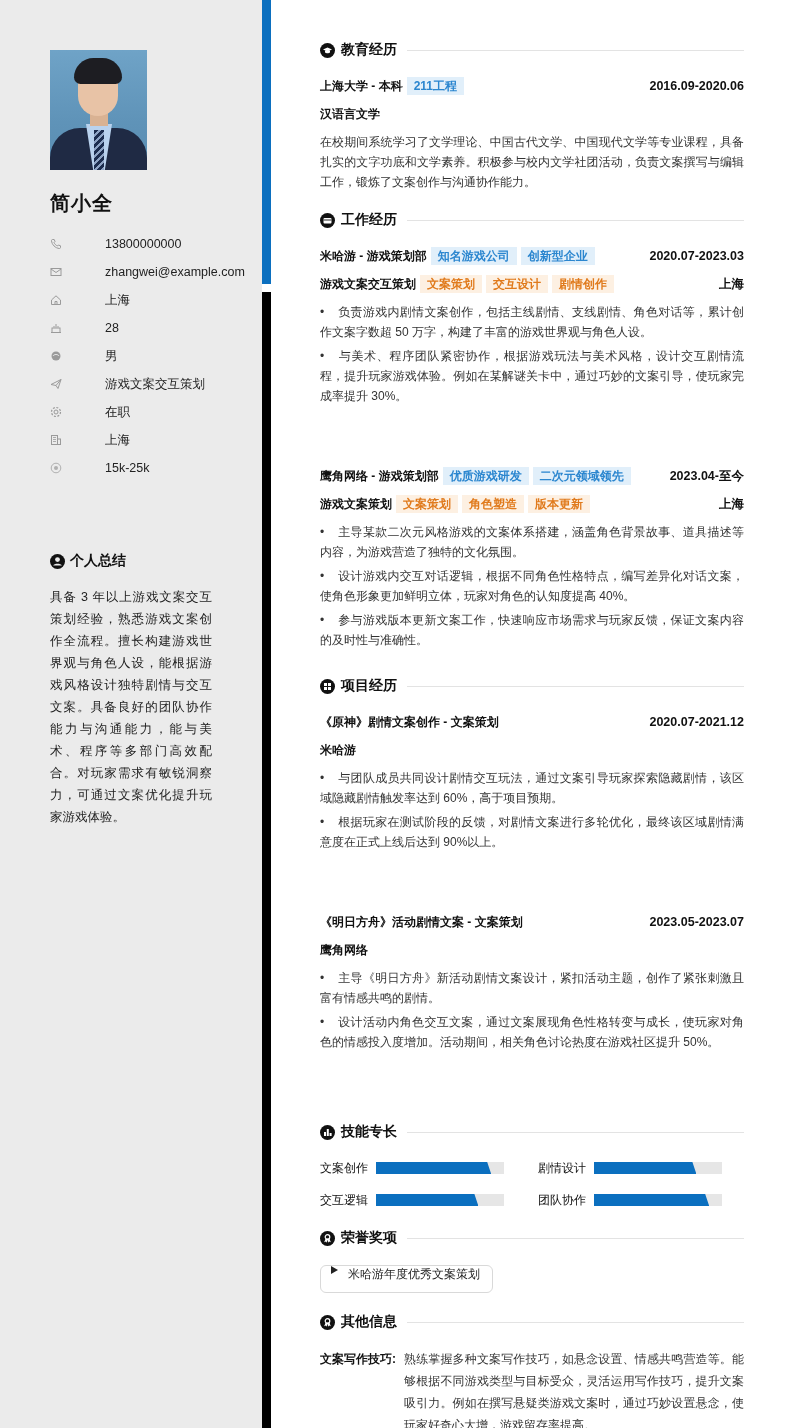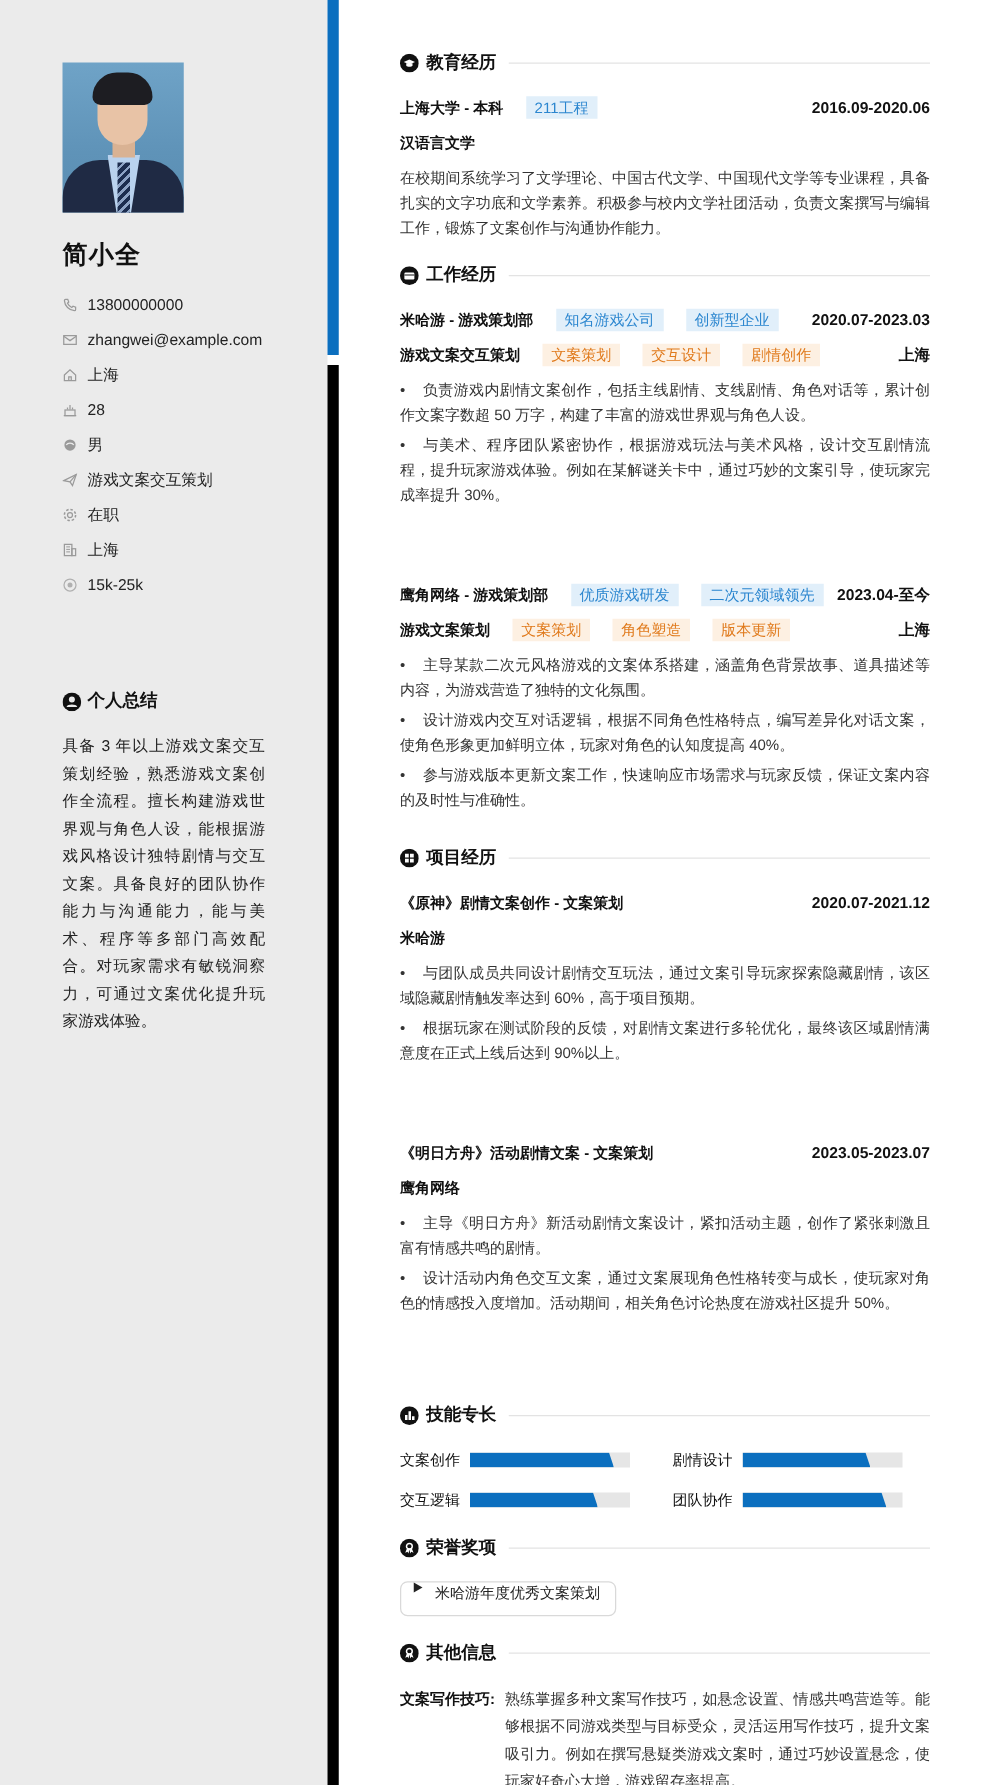--- a/index.html
+++ b/index.html
@@ -14,37 +14,37 @@
   .photo .head { position: absolute; left: 28px; top: 14px; width: 40px; height: 52px; border-radius: 20px 20px 22px 22px; background: #e8c3a6; }
   .photo .hair { position: absolute; left: 24px; top: 8px; width: 48px; height: 26px; border-radius: 24px 24px 8px 8px; background: #1d1d22; }
   .photo .neck { position: absolute; left: 40px; top: 60px; width: 18px; height: 16px; background: #d9b293; }
   .photo .suit { position: absolute; left: 0; top: 78px; width: 97px; height: 50px; border-radius: 30px 30px 0 0; background: #1f2a44; }
   .photo .shirt { position: absolute; left: 36px; top: 74px; width: 26px; height: 50px; background: #b9d2ee; clip-path: polygon(0 0, 100% 0, 70% 100%, 30% 100%); }
   .photo .tie { position: absolute; left: 44px; top: 80px; width: 10px; height: 44px; background: repeating-linear-gradient(135deg, #1c2d4f 0 3px, #8da3c4 3px 5px); }
 
   .name { position: absolute; left: 50px; top: 190px; font-size: 20px; font-weight: bold; color: #111; letter-spacing: 1px; }
 
   .info-list { position: absolute; left: 50px; top: 230px; }
-  .info-item { height: 28px; display: flex; align-items: center; font-size: 12.5px; color: #222; }
+  .info-item { height: 28px; display: flex; align-items: center; font-size: 12.5px; color: #222; gap: 35px; }
   .info-item .ico { width: 12px; height: 12px; margin-right: 8px; display: inline-flex; align-items: center; justify-content: center; }
   .info-item svg { width: 12px; height: 12px; }
 
   .summary-title { position: absolute; left: 50px; top: 552px; display: flex; align-items: center; font-size: 14px; font-weight: bold; color: #111; }
   .summary-title .ico { width: 15px; height: 15px; margin-right: 5px; }
   .summary-text { position: absolute; left: 50px; top: 586px; width: 162px; font-size: 12.5px; line-height: 22px; color: #222; text-align: justify; }
 
   .sec-head { position: absolute; left: 320px; width: 424px; display: flex; align-items: center; height: 20px; }
   .sec-head .ico { width: 15px; height: 15px; margin-right: 6px; flex: none; }
   .sec-head .title { font-size: 14px; font-weight: bold; color: #111; white-space: nowrap; }
   .sec-head .line { flex: 1; height: 1px; background: #e3e3e3; margin-left: 10px; }
 
   .row { position: absolute; left: 320px; width: 424px; display: flex; align-items: center; height: 20px; font-size: 12px; }
   .row .b { font-weight: bold; color: #111; }
   .row .right { margin-left: auto; font-weight: bold; color: #111; font-size: 12.5px; }
-  .tag { display: inline-block; padding: 1px 7px; margin-left: 18px; font-size: 12px; line-height: 16px; }
+  .tag { display: inline-block; padding: 1px 7px; margin-left: 4px; font-size: 12px; line-height: 16px; font-weight: bold; }
   .tag.blue { background: #e1effa; color: #2b86cf; }
   .tag.orange { background: #fdf0e2; color: #e07a1c; }
 
   .para { position: absolute; left: 320px; width: 424px; font-size: 12px; line-height: 20px; color: #333; text-align: justify; }
   .bullets { position: absolute; left: 320px; width: 424px; list-style: none; }
   .bullets li { font-size: 12px; line-height: 20px; color: #333; margin-bottom: 4px; text-align: justify; }
   .bullets li .dot { display: inline-block; width: 18px; color: #333; }
 
   .skill { position: absolute; display: flex; align-items: center; height: 16px; font-size: 12px; color: #111; }
   .skill .lbl { width: 56px; }

